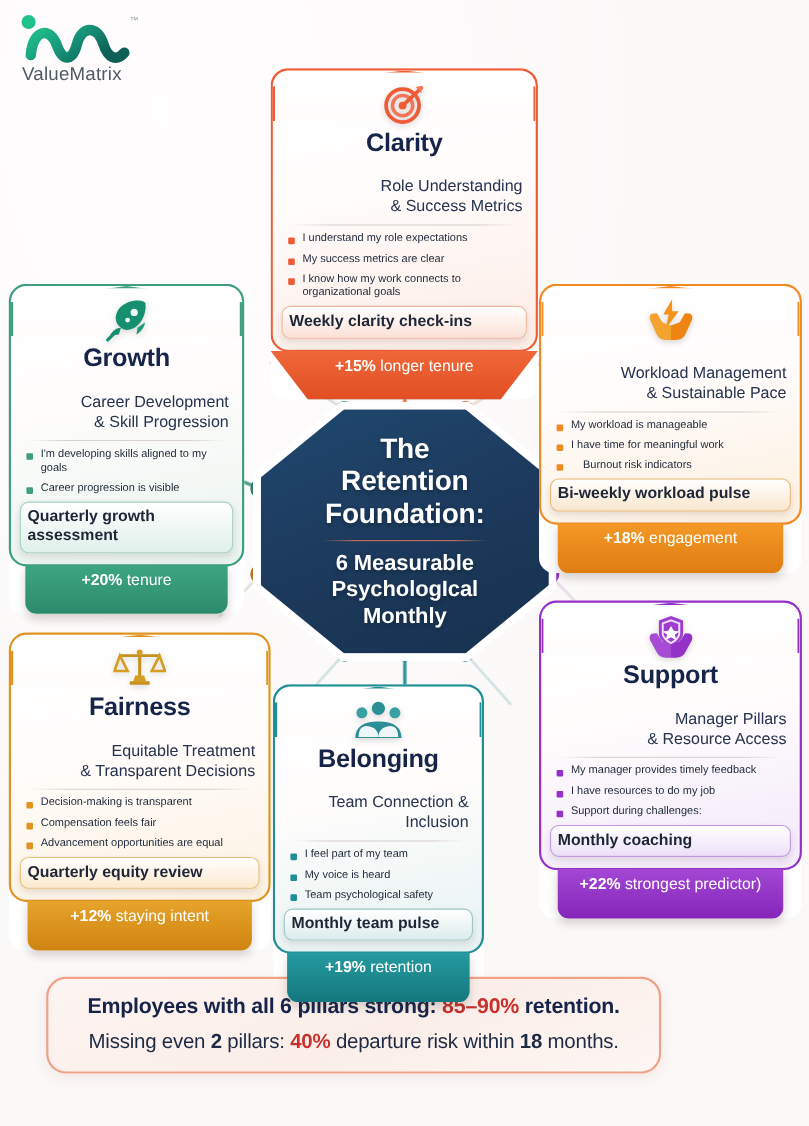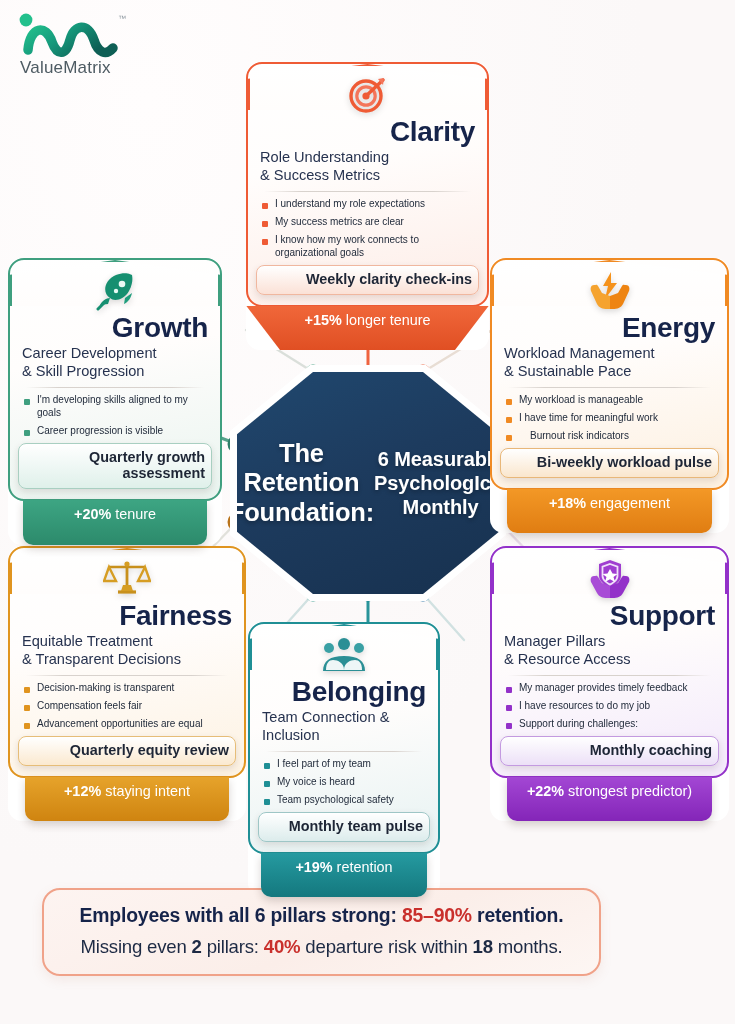--- a/index.html
+++ b/index.html
@@ -30,21 +30,21 @@
   
   .links { position: absolute; left: 0; top: 0; width: 735px; height: 1024px; }
 
   
   .core {
     position: absolute; left: 237px; top: 372px;
     width: 262px; height: 222px;
     background: linear-gradient(158deg,#20486f 0%,#1d3b5e 45%,#17314f 100%);
     -webkit-clip-path: polygon(29% 0,71% 0,100% 28%,100% 72%,71% 100%,29% 100%,0 72%,0 28%);
     clip-path: polygon(29% 0,71% 0,100% 28%,100% 72%,71% 100%,29% 100%,0 72%,0 28%);
-    display: flex; flex-direction: row;
+    display: flex; flex-direction: column;
     align-items: center; justify-content: center;
     text-align: center; color: #fff;
     box-shadow: 0 10px 26px rgba(20,40,66,.28);
   }
   .core-ring {
     position: absolute; left: 230px; top: 365px;
     width: 276px; height: 236px;
     background: #ffffff;
     -webkit-clip-path: polygon(29% 0,71% 0,100% 28%,100% 72%,71% 100%,29% 100%,0 72%,0 28%);
     clip-path: polygon(29% 0,71% 0,100% 28%,100% 72%,71% 100%,29% 100%,0 72%,0 28%);
@@ -90,27 +90,27 @@
     clip-path: polygon(0 100%,0 32%,50% 0,100% 32%,100% 100%);
   }
   .pillar-icon {
     position: relative; z-index: 3;
     height: 42px; display: flex; align-items: center; justify-content: center;
     margin-top: 2px;
   }
   .pillar-icon svg { display: block; filter: drop-shadow(0 2px 3px rgba(0,0,0,.16)); }
   .p-title {
     position: relative; z-index: 3;
-    text-align: right; font-size: 28px; font-weight: bold;
+    text-align: center; font-size: 23px; font-weight: bold;
     color: #16244a; letter-spacing: -.3px; line-height: 1.1; margin-top: 1px;
   }
   .p-sub {
     position: relative; z-index: 3;
-    text-align: left; font-size: 14.6px; color: #26324f;
-    line-height: 1.24; margin-top: 0;
+    text-align: right; font-size: 14.6px; color: #26324f;
+    line-height: 1.24; margin-top: 19px;
   }
   .p-div {
     position: relative; z-index: 3;
     height: 1px; margin: 7px 4px 6px;
     background: linear-gradient(90deg,rgba(0,0,0,0),#d8d2cd 18%,#d8d2cd 82%,rgba(0,0,0,0));
   }
   .p-list { position: relative; z-index: 3; list-style: none; }
   .p-list li {
     position: relative; font-size: 10px; color: #222c3c;
     line-height: 1.26; padding-left: 15px; margin-bottom: 5.5px;
@@ -119,21 +119,21 @@
     content: ""; position: absolute; left: 2px; top: 5px;
     width: 6px; height: 6px; background: var(--c); border-radius: 1px;
   }
   
   .chip {
     position: relative; z-index: 4;
     margin: 2px -4px 0;
     background: linear-gradient(180deg,#ffffff 0%,var(--chip) 100%);
     border: 1px solid var(--chipb);
     border-radius: 8px;
-    text-align: right;
+    text-align: left;
     font-size: 14.4px; font-weight: bold; color: #1e2636;
     padding: 5px 6px 6px; line-height: 1.16;
     box-shadow: 0 3px 7px rgba(60,40,30,.13);
   }
   
   .ribbon {
     position: relative; z-index: 2;
     margin: -1px auto 0;
     background: linear-gradient(180deg,var(--rib1) 0%,var(--rib2) 100%);
     color: #fff; text-align: center;
@@ -147,21 +147,21 @@
   .ribbon.taper {
     -webkit-clip-path: polygon(0 0,100% 0,86% 100%,14% 100%);
     clip-path: polygon(0 0,100% 0,86% 100%,14% 100%);
     width: 100%; border-radius: 0;
   }
 
   
   #p-clarity   { left: 246px; top: 62px;  width: 243px; }
   #p-growth    { left: 8px;   top: 258px; width: 214px; }
   #p-energy    { left: 490px; top: 258px; width: 239px; }
-  #p-fairness  { left: 8px;   top: 546px; width: 238px; }
+  #p-fairness  { left: 8px;   top: 575px; width: 238px; }
   #p-belonging { left: 248px; top: 622px; width: 192px; }
   #p-support   { left: 490px; top: 546px; width: 239px; }
 
   
   .banner {
     position: absolute; left: 42px; top: 888px;
     width: 559px; padding: 14px 18px 16px;
     border: 2px solid #f0a289; border-radius: 18px;
     background: linear-gradient(160deg,#fdf4f1 0%,#fbeee9 55%,#fdf6f3 100%);
     text-align: center;
@@ -314,21 +314,20 @@
     <div class="hex" style="--c:#f08a23;--tint:#fdf0e0;--chip:#fae6cd;--chipb:#e8b779;--rib1:#f39826;--rib2:#e07d12;">
       <div class="hexbody">
         <div class="hexcap"></div>
         <div class="pillar-icon">
           <svg width="46" height="40" viewBox="0 0 46 40">
             <path d="M24 1 L16 15 L21 15 L18 28 L30 12 L24 12 Z" fill="#f5921b"></path>
             <path d="M7 14 C4 14,3 17,4 20 L10 33 C12 37,16 38,20 38 L23 38 L23 25 L15 22 L11 15 C10 13,8.5 14,7 14 Z" fill="#f5a32f"></path>
             <path d="M39 14 C42 14,43 17,42 20 L36 33 C34 37,30 38,26 38 L23 38 L23 25 L31 22 L35 15 C36 13,37.5 14,39 14 Z" fill="#ee8412"></path>
           </svg>
         </div>
-        <div class="p-title">Energy</div>
         <div class="p-sub">
           <div>Workload Management</div>
           <div>&amp; Sustainable Pace</div>
         </div>
         <div class="p-div"></div>
         <ul class="p-list">
           <li>My workload is manageable</li>
           <li>I have time for meaningful work</li>
           <li style="padding-left:26px">Burnout risk indicators</li>
         </ul>

